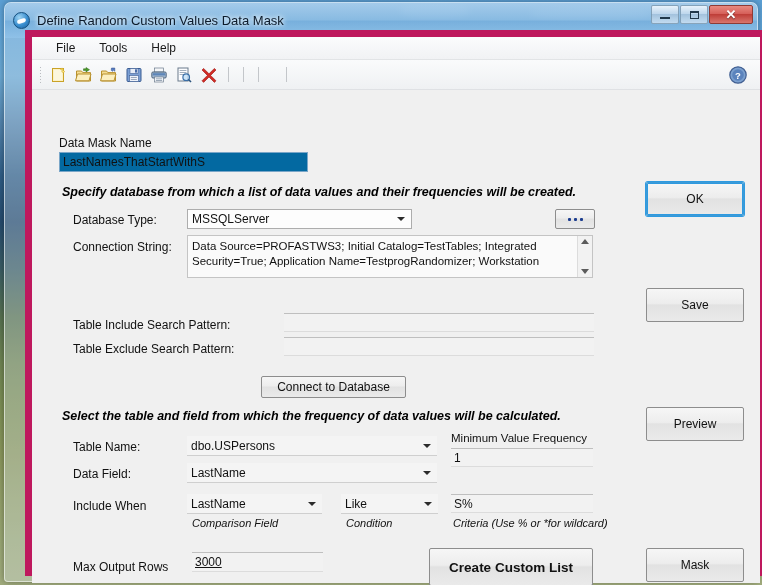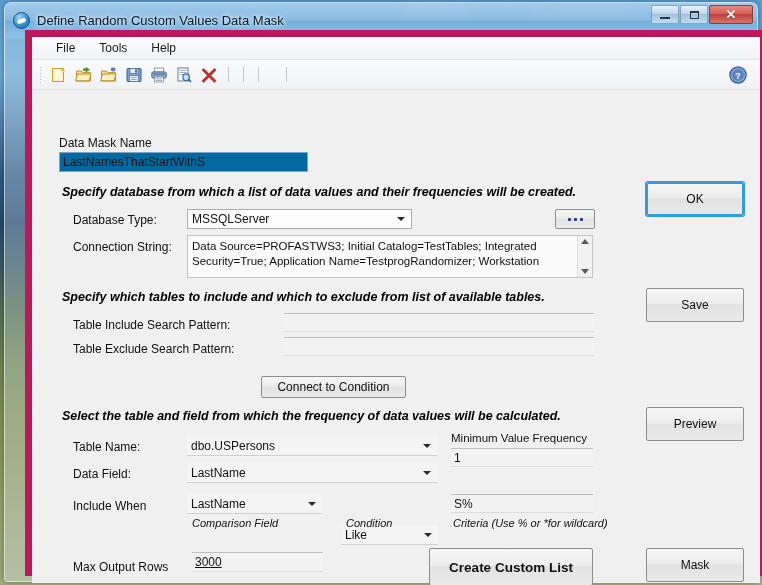--- a/index.html
+++ b/index.html
@@ -341,29 +341,28 @@
         <span class="dot"></span>
       </div>
 
       <div class="lbl" style="left:41px;top:150px;">Connection String:</div>
       <div class="memo" style="left:155px;top:145px;width:406px;height:43px;">Data Source=PROFASTWS3; Initial Catalog=TestTables; Integrated Security=True; Application Name=TestprogRandomizer; Workstation</div>
       <div class="memo-sb" style="left:545px;top:146px;height:41px;">
         <span class="sb-up"></span>
         <span class="sb-dn"></span>
       </div>
 
-      <div class="lbl-it" style="left:30px;top:200px;">Specify which tables to include and which to exclude from list of available tables.</div>
 
       <div class="lbl" style="left:41px;top:228px;">Table Include Search Pattern:</div>
       <input class="tb flat" style="left: 252px; top: 223px; width: 310px; height: 19px;" value="">
 
       <div class="lbl" style="left:41px;top:252px;">Table Exclude Search Pattern:</div>
       <input class="tb flat" style="left: 252px; top: 247px; width: 310px; height: 19px;" value="">
 
-      <div class="btn" style="left:229px;top:286px;width:145px;height:22px;">Connect to Condition</div>
+      <div class="btn" style="left:229px;top:286px;width:145px;height:22px;">Connect to Database</div>
 
       <div class="lbl-it" style="left:30px;top:319px;">Select the table and field from which the frequency of data values will be calculated.</div>
 
       <div class="lbl" style="left:41px;top:350px;">Table Name:</div>
       <div class="combo flat" style="left:155px;top:346px;width:250px;height:20px;">
         <span>dbo.USPersons</span>
         <span class="arrow"></span>
       </div>
 
       <div class="lbl" style="left:419px;top:342px;font-size:11.5px;">Minimum Value Frequency</div>
@@ -376,21 +375,21 @@
       </div>
 
       <div class="lbl" style="left:41px;top:409px;">Include When</div>
 
       <div class="combo flat" style="left:155px;top:404px;width:135px;height:20px;">
         <span>LastName</span>
         <span class="arrow"></span>
       </div>
       <div class="sub-it" style="left:160px;top:427px;">Comparison Field</div>
 
-      <div class="combo flat" style="left:309px;top:404px;width:97px;height:20px;margin-top:31px;">
+      <div class="combo flat" style="left:309px;top:404px;width:97px;height:20px;">
         <span>Like</span>
         <span class="arrow"></span>
       </div>
       <div class="sub-it" style="left:314px;top:427px;">Condition</div>
 
       <input class="tb flat" style="left: 419px; top: 404px; width: 142px; height: 19px;" value="S%">
       <div class="sub-it" style="left:421px;top:427px;">Criteria (Use % or *for wildcard)</div>
 
       <div class="lbl" style="left:41px;top:470px;">Max Output Rows</div>
       <input class="tb flat" style="left: 160px; top: 462px; width: 131px; height: 20px; text-decoration: underline;" value="3000">

